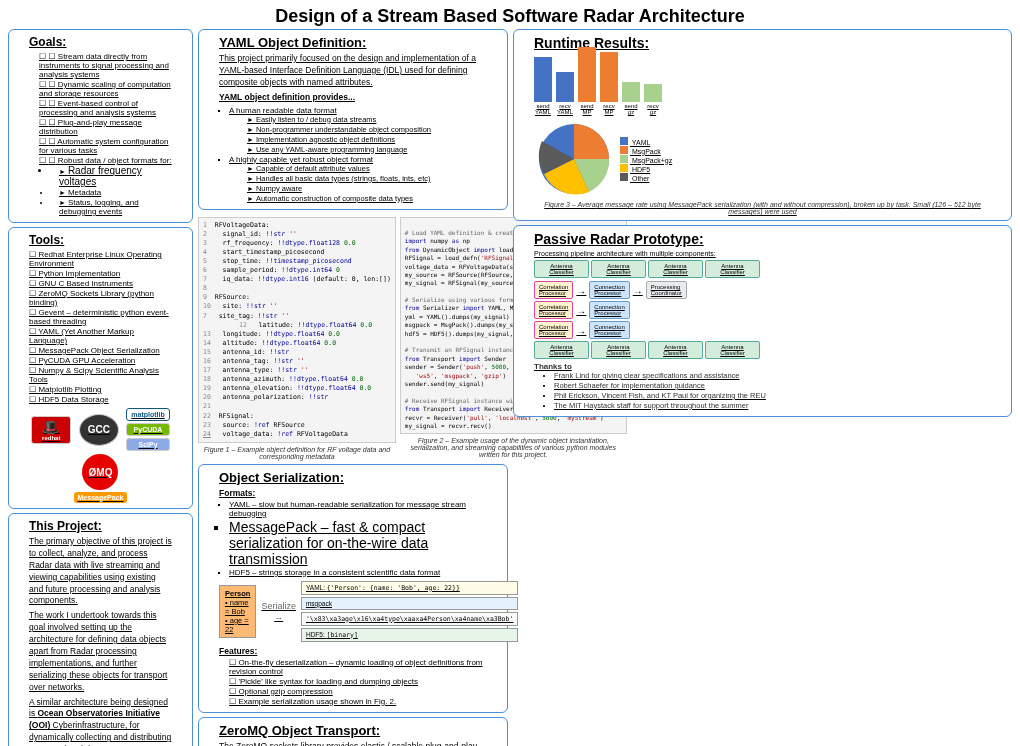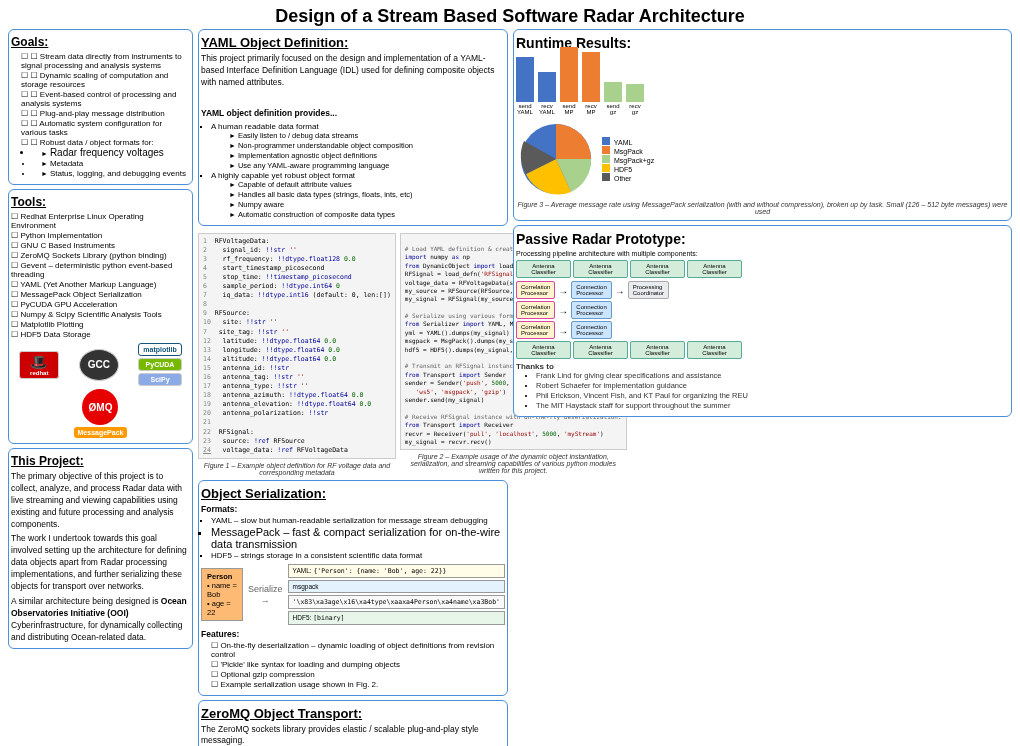--- a/index.html
+++ b/index.html
@@ -52,22 +52,23 @@
     }
     .col-right {
       flex: 1;
       display: flex;
       flex-direction: column;
       gap: 4px;
     }
     .panel {
       border: 1.5px solid #4a90d9;
       border-radius: 6px;
-      padding: 5px 2px;
+      padding: 5px 20px;
       background: #fff;
+      text-decoration: underline;
     }
     .panel-title {
       font-size: 12px;
       font-weight: bold;
       margin-bottom: 3px;
       color: #000;
       text-decoration: underline;
     }
     .panel ul {
       padding-left: 10px;
@@ -219,21 +220,21 @@
         <p class="section-text" style="margin-bottom:3px;">The work I undertook towards this goal involved setting up the architecture for defining data objects apart from Radar processing implementations, and further serializing these objects for transport over networks.</p>
         <p class="section-text">A similar architecture being designed is <strong>Ocean Observatories Initiative (OOI)</strong> Cyberinfrastructure, for dynamically collecting and distributing Ocean-related data.</p>
       </div>
 
     </div>
 
     <div class="col-mid">
 
       <div class="panel yaml-panel">
         <div class="panel-title" style="font-size:13px;">YAML Object Definition:</div>
-        <p class="section-text" style="margin-bottom:19px;">This project primarily focused on the design and implementation of a YAML-based Interface Definition Language (IDL) used for defining composite objects with named attributes.</p>
+        <p class="section-text" style="margin-bottom:3px;">This project primarily focused on the design and implementation of a YAML-based Interface Definition Language (IDL) used for defining composite objects with named attributes.</p>
         <div class="section-text" style="font-weight:bold;margin-bottom:2px;">YAML object definition provides...</div>
         <ul style="padding-left:10px;">
           <li style="list-style:square;font-size:8px;">A human readable data format
             <ul>
               <li style="font-size:7.5px;">Easily listen to / debug data streams</li>
               <li style="font-size:7.5px;">Non-programmer understandable object composition</li>
               <li style="font-size:7.5px;">Implementation agnostic object definitions</li>
               <li style="font-size:7.5px;">Use any YAML-aware programming language</li>
             </ul>
           </li>
@@ -255,21 +256,21 @@
 <span style="color:#888;">2</span>    signal_id: <span style="color:#009;">!!str</span> <span style="color:#900;">''</span>
 <span style="color:#888;">3</span>    rf_frequency: <span style="color:#009;">!!dtype.float128</span> <span style="color:#060;">0.0</span>
 <span style="color:#888;">4</span>    start_timestamp_picosecond
 <span style="color:#888;">5</span>    stop_time: <span style="color:#009;">!!timestamp_picosecond</span>
 <span style="color:#888;">6</span>    sample_period: <span style="color:#009;">!!dtype.int64</span> <span style="color:#060;">0</span>
 <span style="color:#888;">7</span>    iq_data: <span style="color:#009;">!!dtype.int16</span> (default: 0, len:[])
 <span style="color:#888;">8</span>
 <span style="color:#888;">9</span>  RFSource:
 <span style="color:#888;">10</span>   site: <span style="color:#009;">!!str</span> <span style="color:#900;">''</span>
 <span style="color:#888;">7</span>   site_tag: <span style="color:#009;">!!str</span> <span style="color:#900;">''</span>
-<span style="color:#888;">12</span>   latitude: <span style="color:#009;">!!dtype.float64</span> <span style="color:#060;">0.0</span>
+<span style="color:#888;margin-left:36px;">12</span>   latitude: <span style="color:#009;">!!dtype.float64</span> <span style="color:#060;">0.0</span>
 <span style="color:#888;">13</span>   longitude: <span style="color:#009;">!!dtype.float64</span> <span style="color:#060;">0.0</span>
 <span style="color:#888;">14</span>   altitude: <span style="color:#009;">!!dtype.float64</span> <span style="color:#060;">0.0</span>
 <span style="color:#888;">15</span>   antenna_id: <span style="color:#009;">!!str</span>
 <span style="color:#888;">16</span>   antenna_tag: <span style="color:#009;">!!str</span> <span style="color:#900;">''</span>
 <span style="color:#888;">17</span>   antenna_type: <span style="color:#009;">!!str</span> <span style="color:#900;">''</span>
 <span style="color:#888;">18</span>   antenna_azimuth: <span style="color:#009;">!!dtype.float64</span> <span style="color:#060;">0.0</span>
 <span style="color:#888;">19</span>   antenna_elevation: <span style="color:#009;">!!dtype.float64</span> <span style="color:#060;">0.0</span>
 <span style="color:#888;">20</span>   antenna_polarization: <span style="color:#009;">!!str</span>
 <span style="color:#888;text-align:right;">21</span>
 <span style="color:#888;">22</span>  RFSignal:
@@ -306,21 +307,21 @@
 my_signal = recvr.recv()</div>
           <div class="figure-caption">Figure 2 – Example usage of the dynamic object instantiation, serialization, and streaming capabilities of various python modules written for this project.</div>
         </div>
       </div>
 
       <div class="panel">
         <div class="panel-title" style="font-size:13px;">Object Serialization:</div>
         <div class="section-text" style="font-weight:bold;">Formats:</div>
         <ul style="padding-left:10px;">
           <li style="list-style:square;font-size:8px;">YAML – slow but human-readable serialization for message stream debugging</li>
-          <li style="list-style:square;font-size:11px;">MessagePack – fast &amp; compact serialization for on-the-wire data transmission</li>
+          <li style="list-style:square;font-size:14px;">MessagePack – fast &amp; compact serialization for on-the-wire data transmission</li>
           <li style="list-style:square;font-size:8px;">HDF5 – strings storage in a consistent scientific data format</li>
         </ul>
 
         <div style="margin:4px 0;display:flex;align-items:center;gap:5px;font-size:8px;">
           <div style="border:1px solid #999;padding:3px 5px;font-size:7.5px;background:#fdba74;">
             <div style="font-weight:bold;">Person</div>
             <div>• name = Bob</div>
             <div>• age = 22</div>
           </div>
           <div style="font-size:9px;color:#666;display:flex;flex-direction:column;align-items:center;gap:1px;">

